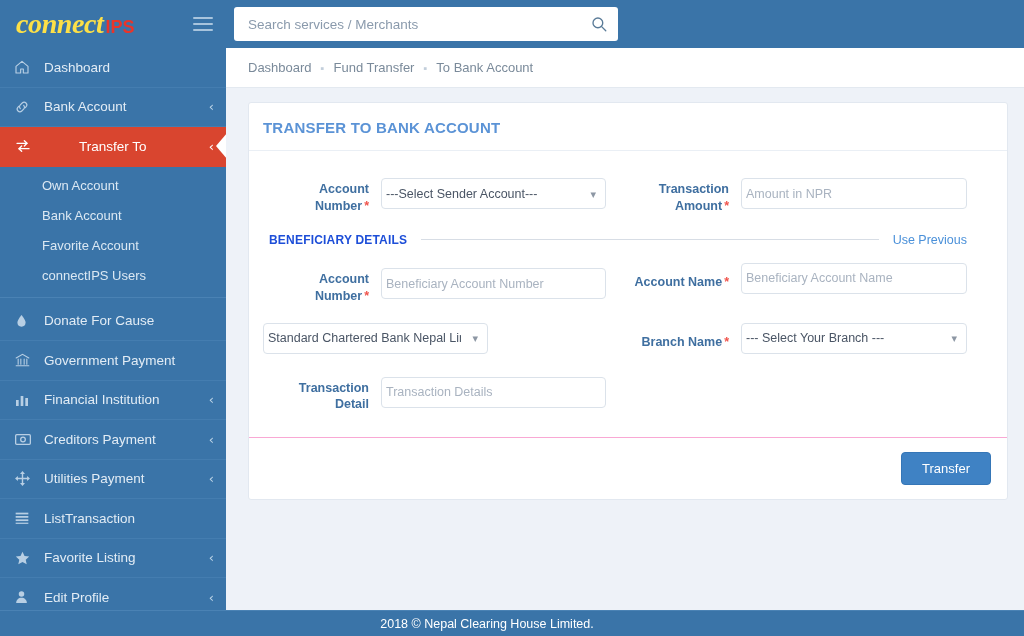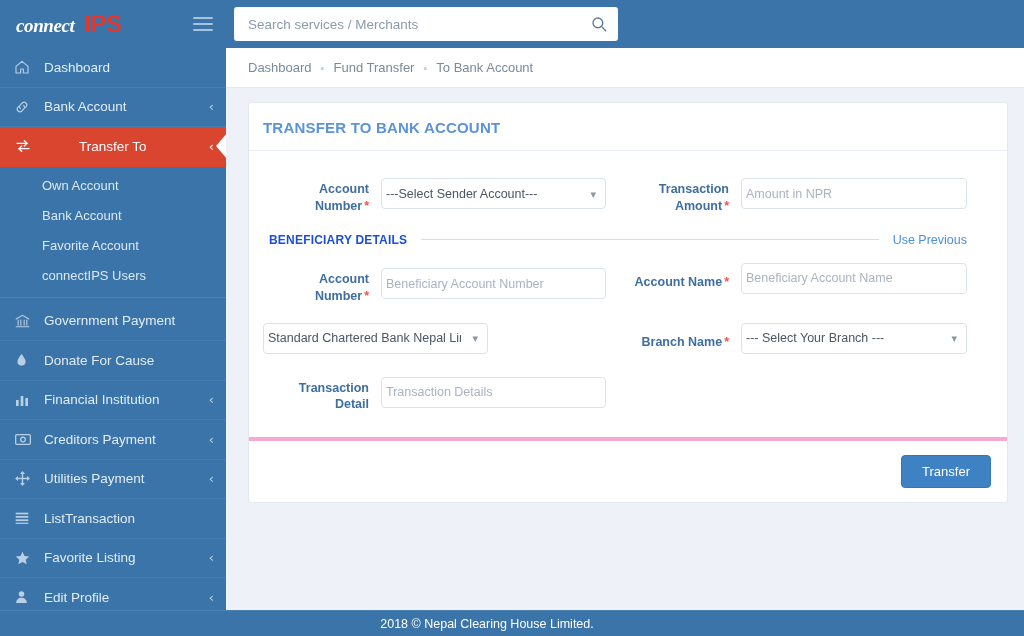--- a/index.html
+++ b/index.html
@@ -31,33 +31,33 @@
     width: 180px;
     padding-left: 16px;
     display: flex;
     align-items: baseline;
     font-style: italic;
     font-weight: bold;
     font-size: 22px;
     letter-spacing: -0.4px;
   }
   .brand .b-connect {
-    color: #ffffff;
+    color: #fde047;
     font-family: "Liberation Serif", serif;
     font-style: italic;
     font-weight: bold;
-    font-size: 19px;
+    font-size: 28px;
   }
   .brand .b-ips {
     color: #e8352a;
     font-family: "Liberation Sans", sans-serif;
     font-style: normal;
     font-weight: bold;
-    font-size: 23px;
-    margin-left: 10px;
+    font-size: 18px;
+    margin-left: 2px;
     letter-spacing: 0px;
   }
   .hamburger {
     width: 46px;
     display: flex;
     flex-direction: column;
     justify-content: center;
     align-items: center;
     gap: 4px;
     cursor: pointer;
@@ -296,21 +296,21 @@
     margin: 0 14px;
   }
   .section-head .use-prev {
     color: #4a90d9;
     font-size: 12.5px;
     cursor: pointer;
     white-space: nowrap;
   }
 
   .card-foot {
-    border-top: 4px solid #f9a8d4;
+    border-top: 1px solid #f9a8d4;
     padding: 14px 16px;
     display: flex;
     justify-content: flex-end;
   }
   .btn-transfer {
     background: #3f82c4;
     color: #ffffff;
     border: 1px solid #3576b7;
     border-radius: 4px;
     font-size: 13px;
@@ -407,40 +407,40 @@
           <span>Favorite Account</span>
         </div>
         <div class="sub-item">
           <span>connectIPS Users</span>
         </div>
         <div class="sub-divider"></div>
       </div>
 
       <div class="nav-item">
         <span class="ic">
+          <svg width="15" height="16" viewBox="0 0 24 24" fill="#cfe0ef">
+              <path d="M12 2.5 C12 2.5 5.5 10 5.5 14.5 A6.5 6.5 0 0 0 18.5 14.5 C18.5 10 12 2.5 12 2.5 Z"></path>
+            </svg>
+        </span>
+        <span class="lbl">Donate For Cause</span>
+        <span class="caret"></span>
+      </div>
+
+      <div class="nav-item">
+        <span class="ic">
           <svg width="17" height="16" viewBox="0 0 24 24" fill="none" stroke="#cfe0ef" stroke-width="1.6" stroke-linecap="round">
             <path d="M2.5 9 L12 3.5 L21.5 9"></path>
               <path d="M2.5 20.5 H21.5"></path>
             <path d="M5.5 10.5 V18.5"></path>
               <path d="M9.5 10.5 V18.5"></path>
               <path d="M14.5 10.5 V18.5"></path>
               <path d="M18.5 10.5 V18.5"></path>
           </svg>
         </span>
         <span class="lbl">Government Payment</span>
-        <span class="caret"></span>
-      </div>
-
-      <div class="nav-item">
-        <span class="ic">
-          <svg width="15" height="16" viewBox="0 0 24 24" fill="#cfe0ef">
-              <path d="M12 2.5 C12 2.5 5.5 10 5.5 14.5 A6.5 6.5 0 0 0 18.5 14.5 C18.5 10 12 2.5 12 2.5 Z"></path>
-            </svg>
-        </span>
-        <span class="lbl">Donate For Cause</span>
         <span class="caret"></span>
       </div>
 
       <div class="nav-item">
         <span class="ic">
           <svg width="16" height="16" viewBox="0 0 24 24" fill="#cfe0ef">
             <rect x="3" y="12" width="4" height="9"></rect>
               <rect x="10" y="6" width="4" height="15"></rect>
               <rect x="17" y="9" width="4" height="12"></rect>
           </svg>

